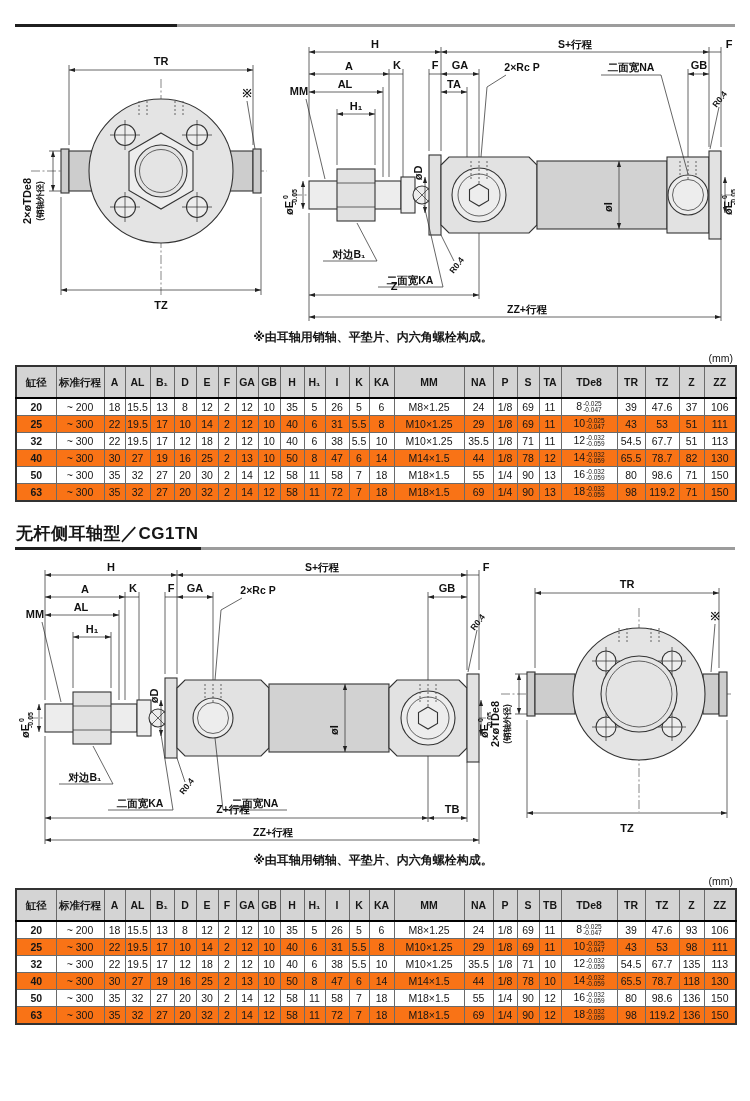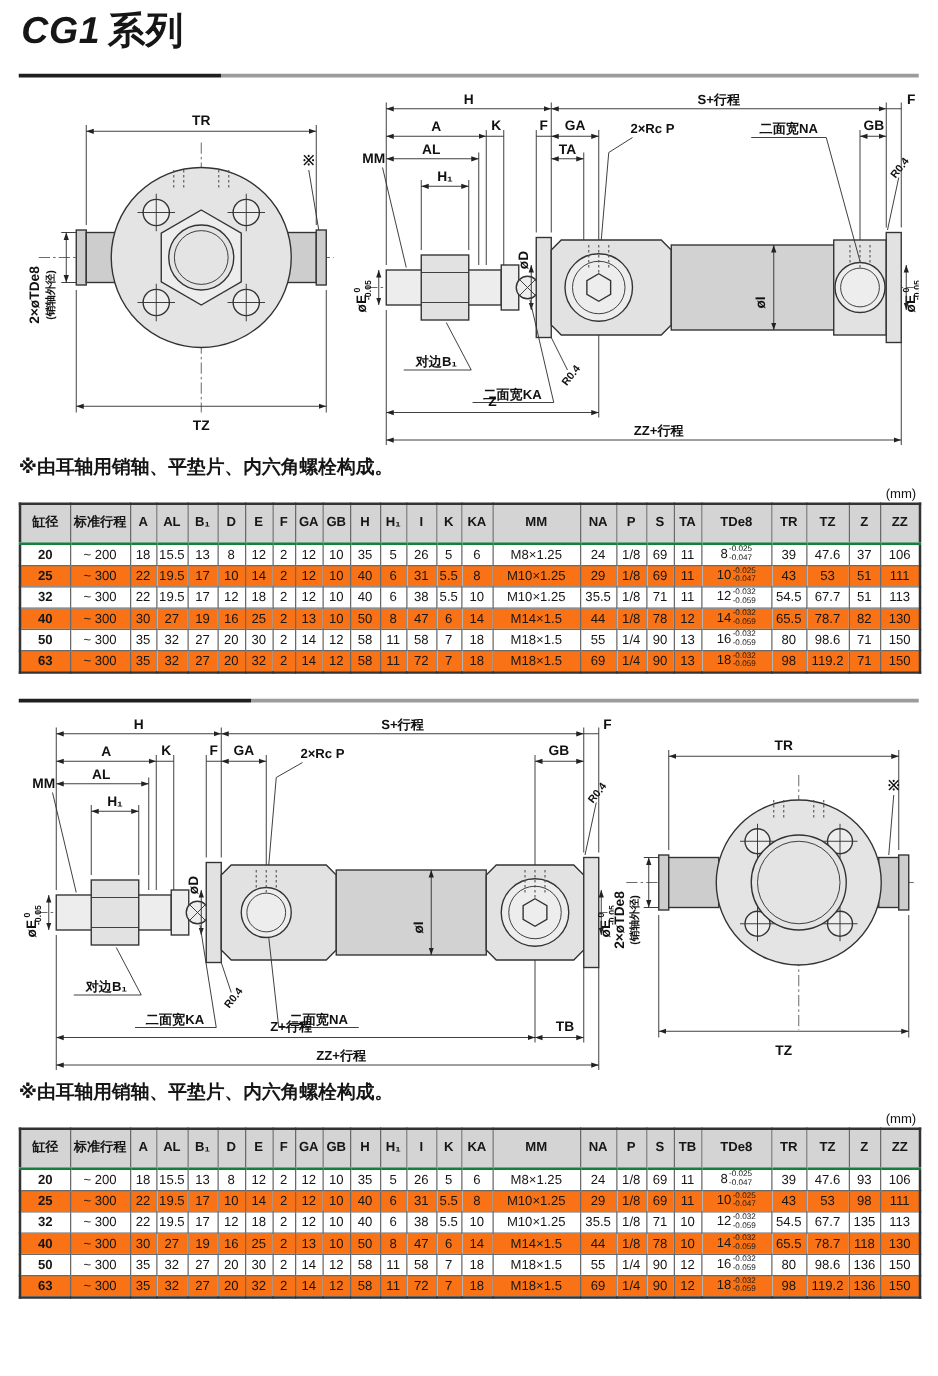--- a/index.html
+++ b/index.html
@@ -4,25 +4,25 @@
 <style>
   html,body{margin:0;padding:0;background:#fff;}
   body{width:750px;font-family:"Liberation Sans","DejaVu Sans",sans-serif;color:#161616;}
   .page{padding:8px 15px 6px 15px;}
   .title{font-style:italic;font-weight:bold;font-size:30px;letter-spacing:.5px;margin:0 0 0 2px;line-height:1.15;}
   .title .suffix{font-style:normal;margin-left:6px;}
   .sec{margin-top:16px;}
   .sec-head{font-size:17px;font-weight:bold;letter-spacing:.5px;margin:0 0 2px 1px;}
   .sec-rule{height:3px;background:linear-gradient(to right,#1f1f1f 0,#1f1f1f var(--dark,158px),#9c9c9c var(--dark,158px),#9c9c9c 100%);}
   .draw-row{display:flex;align-items:flex-start;margin-top:10px;}
-  .note{font-size:15px;font-weight:bold;text-align:left;margin:0 4px 0 0;}
+  .note{font-size:12px;font-weight:bold;text-align:center;margin:0 4px 0 0;}
   .unit{font-size:10.5px;text-align:right;margin:6px 2px 1px 0;}
   table.dims{border-collapse:collapse;table-layout:fixed;width:720px;font-size:10.5px;border:2px solid #333;}
   table.dims th,table.dims td{border:1px solid #6a6a6a;text-align:center;padding:0;height:16px;white-space:nowrap;overflow:hidden;font-weight:normal;}
-  table.dims thead th{background:#d4d4d4;font-weight:bold;border-bottom:2px solid #15803d;height:30px;line-height:1.15;}
+  table.dims thead th{background:#d4d4d4;font-weight:bold;border-bottom:2px solid #000000;height:30px;line-height:1.15;}
   table.dims tbody th{font-weight:bold;}
   table.dims tr.alt{background:#f97316;}
   .tols{display:inline-flex;flex-direction:column;font-size:6.5px;line-height:6.5px;vertical-align:middle;margin-left:1px;text-align:left;}
   .footnote{font-size:11px;font-weight:bold;margin:5px 0 0 1px;}
   
   svg .cl{stroke:#555;stroke-width:.7;stroke-dasharray:9 2.5 2 2.5;fill:none;}
   svg .ol{stroke:#333;stroke-width:1.1;fill:#e4e4e4;}
   svg .tube{fill:#d2d2d2;}
   svg .blk{fill:#e2e2e2;}
   svg .lt{fill:#ededed;}
@@ -34,21 +34,20 @@
   svg .ct{font:bold 10.5px "Liberation Sans",sans-serif;text-anchor:middle;}
   svg .sm{font:bold 8.5px "Liberation Sans",sans-serif;text-anchor:middle;}
   svg .tsm{font-size:7px;}
   svg .st{text-anchor:start;}
 </style>
 </head>
 <body>
 
 <div class="page">
 
-  <h1 class="title"><span>CG1</span><span class="suffix">系列</span></h1>
 
   <div class="sec">
     <div class="sec-rule" style="--dark:162px"></div>
 
     <div class="draw-row">
 
       <svg width="264" height="292" viewBox="0 0 264 292">
         <defs>
             <marker id="m1" viewBox="0 0 10 10" refX="10" refY="5" markerWidth="8" markerHeight="8" orient="auto-start-reverse">
               <path d="M0 1.5L10 5L0 8.5z" fill="#222"></path>
@@ -444,20 +443,21 @@
             <td>98</td>
             <td>119.2</td>
             <td>71</td>
             <td>150</td>
           </tr>
         </tbody>
       </table>
   </div>
 
   <div class="sec" style="margin-top:20px">
+    <div class="sec-head"><span>无杆侧耳轴型</span><span>／</span><span>CG1TN</span></div>
     <div class="sec-rule" style="--dark:186px"></div>
 
     <div class="draw-row">
 
       <svg width="476" height="292" viewBox="0 0 476 292">
         <defs>
             <marker id="m3" viewBox="0 0 10 10" refX="10" refY="5" markerWidth="8" markerHeight="8" orient="auto-start-reverse">
               <path d="M0 1.5L10 5L0 8.5z" fill="#222"></path>
             </marker>
           </defs>

